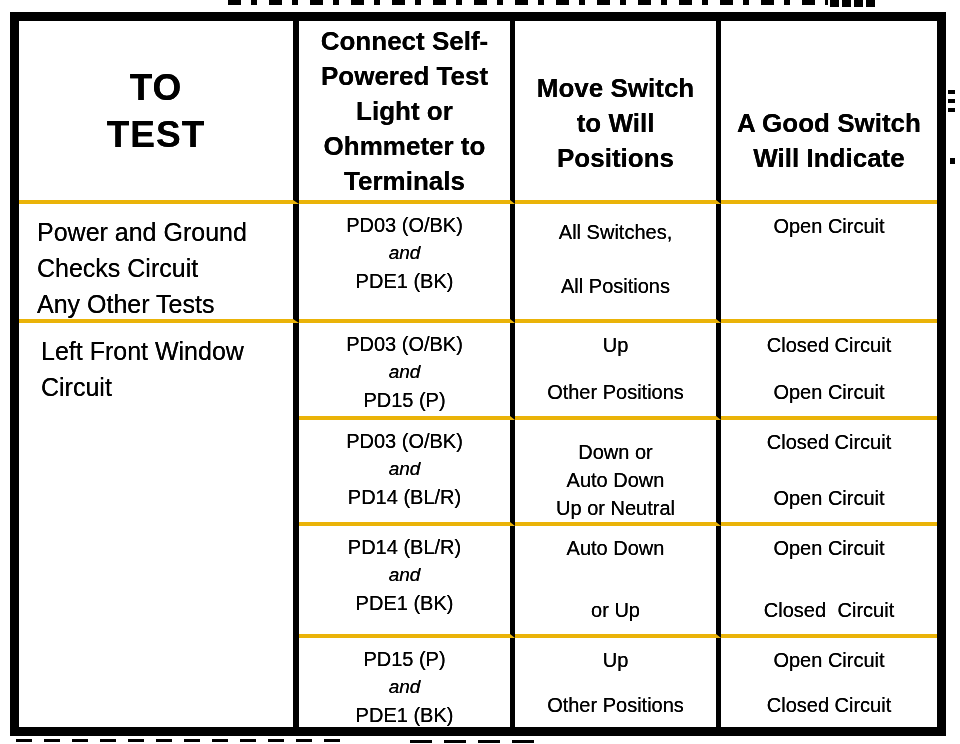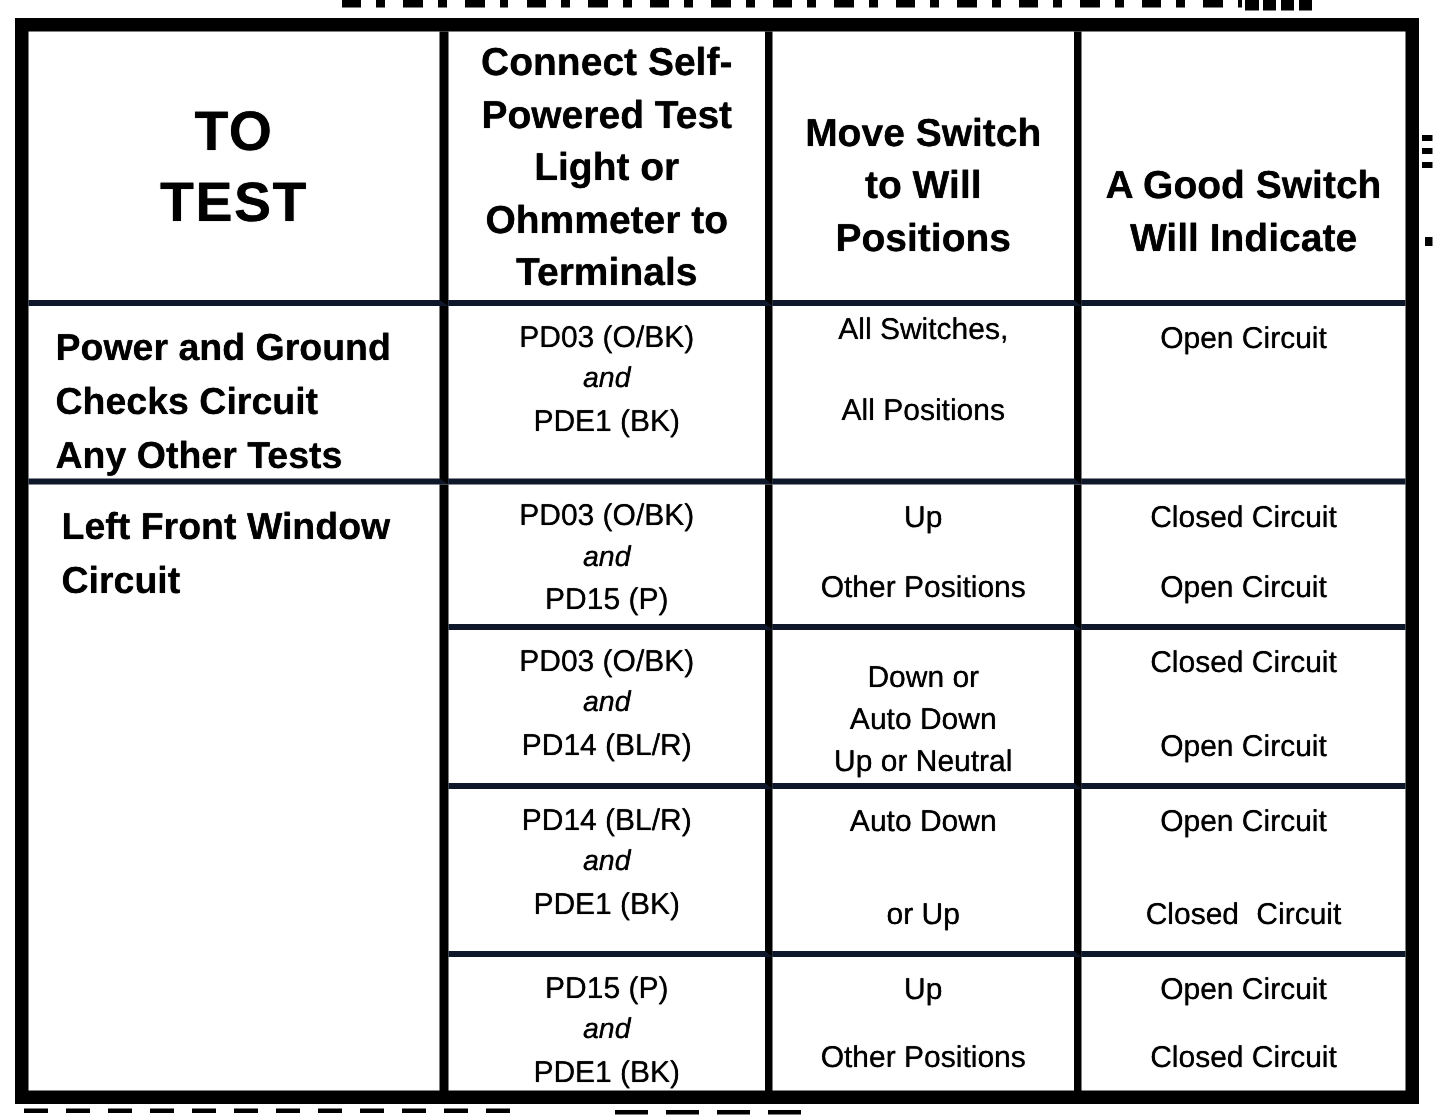--- a/index.html
+++ b/index.html
@@ -35,51 +35,51 @@
   }
 
   .tbl{
     position:absolute;left:10px;top:12px;width:936px;height:724px;
     border:9px solid #000;box-sizing:border-box;background:#fff;
     display:grid;
     grid-template-columns:280px 216px 206px 1fr;
     grid-template-rows:183px 119px 97px 106px 112px 1fr;
   }
   .c{
-    box-sizing:border-box;border-right:5px solid #000;border-bottom:4px solid #0f172a;
+    box-sizing:border-box;border-right:5px solid #000;border-bottom:4px solid #eab308;
     display:flex;flex-direction:column;align-items:center;
     text-shadow:0 0 .5px #000;
   }
   .c.rc1{border-right-width:6px;text-align:center;}
   .c.lastcol{border-right:none;}
   .c.lastrow{border-bottom:none;}
 
   
   .hd{font-weight:bold;text-align:center;}
   .hd-totest{justify-content:center;font-size:37px;line-height:47px;letter-spacing:1px;}
   .hd-terms{justify-content:center;font-size:26px;line-height:35px;padding-top:2px;}
   .hd-bottom{justify-content:flex-end;font-size:26px;line-height:35px;padding-bottom:24px;}
 
   
   .testcell{
-    align-items:flex-start;text-align:left;font-weight:bold;
+    align-items:flex-start;text-align:left;font-weight:normal;
     font-size:25px;line-height:36px;padding:10px 6px 0 18px;
   }
   .span4{grid-column:1;grid-row:3 / 7;border-bottom:none;padding-left:22px;}
 
   
   .term{justify-content:flex-start;font-size:20px;line-height:28px;padding-top:7px;text-align:center;}
   .term .and{font-style:italic;font-size:19px;}
 
   
   .body2{font-size:20px;line-height:26px;text-align:center;}
   .split{justify-content:space-between;padding:9px 2px 11px;}
   .stack3{justify-content:flex-end;padding-top:11px;line-height:28px;}
   .toponly{justify-content:flex-start;padding-top:9px;}
-  .gap2{justify-content:flex-start;padding-top:3px;}
+  .gap2{justify-content:flex-start;padding-top:15px;}
   .gap2 .g{margin-top:28px;}
   .wide{word-spacing:6px;}
 </style>
 </head>
 <body>
 
 <div class="clip-title"></div>
 <div class="clip-title-heavy"></div>
 <div class="artifact-right"></div>
 <div class="artifact-right2"></div>

